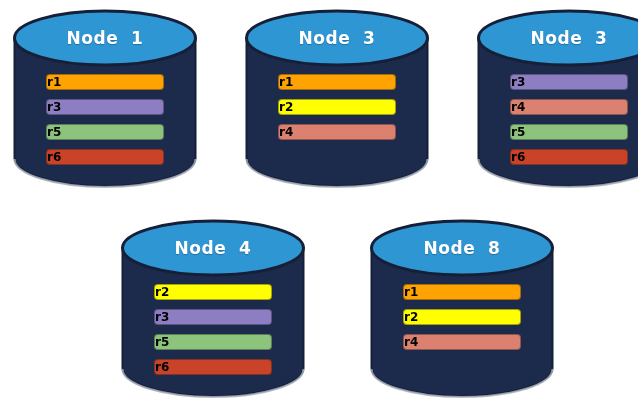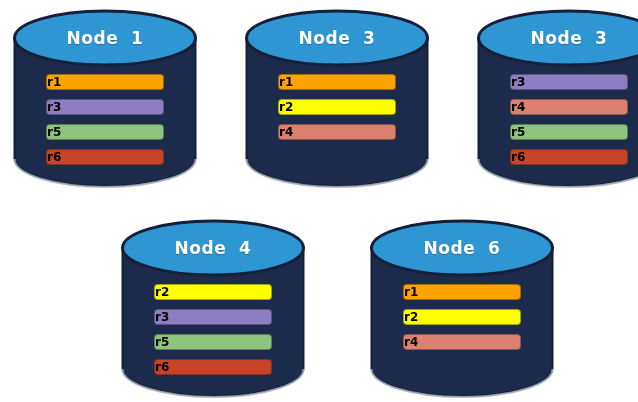--- a/index.html
+++ b/index.html
@@ -160,21 +160,21 @@
           <div class="bar" style="background: rgb(200, 67, 39);">r6</div>
         </div>
   </div>
 
   <div class="node">
     <svg class="cyl" viewBox="0 0 186 181" aria-hidden="true">
       <path class="cyl-body" d="M 2.5 30 L 2.5 150 A 90.5 28 0 0 0 183.5 150 L 183.5 30 Z"></path>
       <path class="cyl-bottom-edge" d="M 2.5 151 A 90.5 28 0 0 0 183.5 151"></path>
       <ellipse class="cyl-top" cx="93" cy="30" rx="90.5" ry="27"></ellipse>
     </svg>
-    <div class="node-title">Node  6</div>
+    <div class="node-title">Node  8</div>
     <div class="bars">
           <div class="bar" style="background: rgb(255, 163, 3);">r1</div>
           <div class="bar" style="background: rgb(255, 255, 0);">r2</div>
           <div class="bar" style="background: rgb(220, 128, 112);">r4</div>
         </div>
   </div>
 </div>
 </div>
 
 </body></html>

